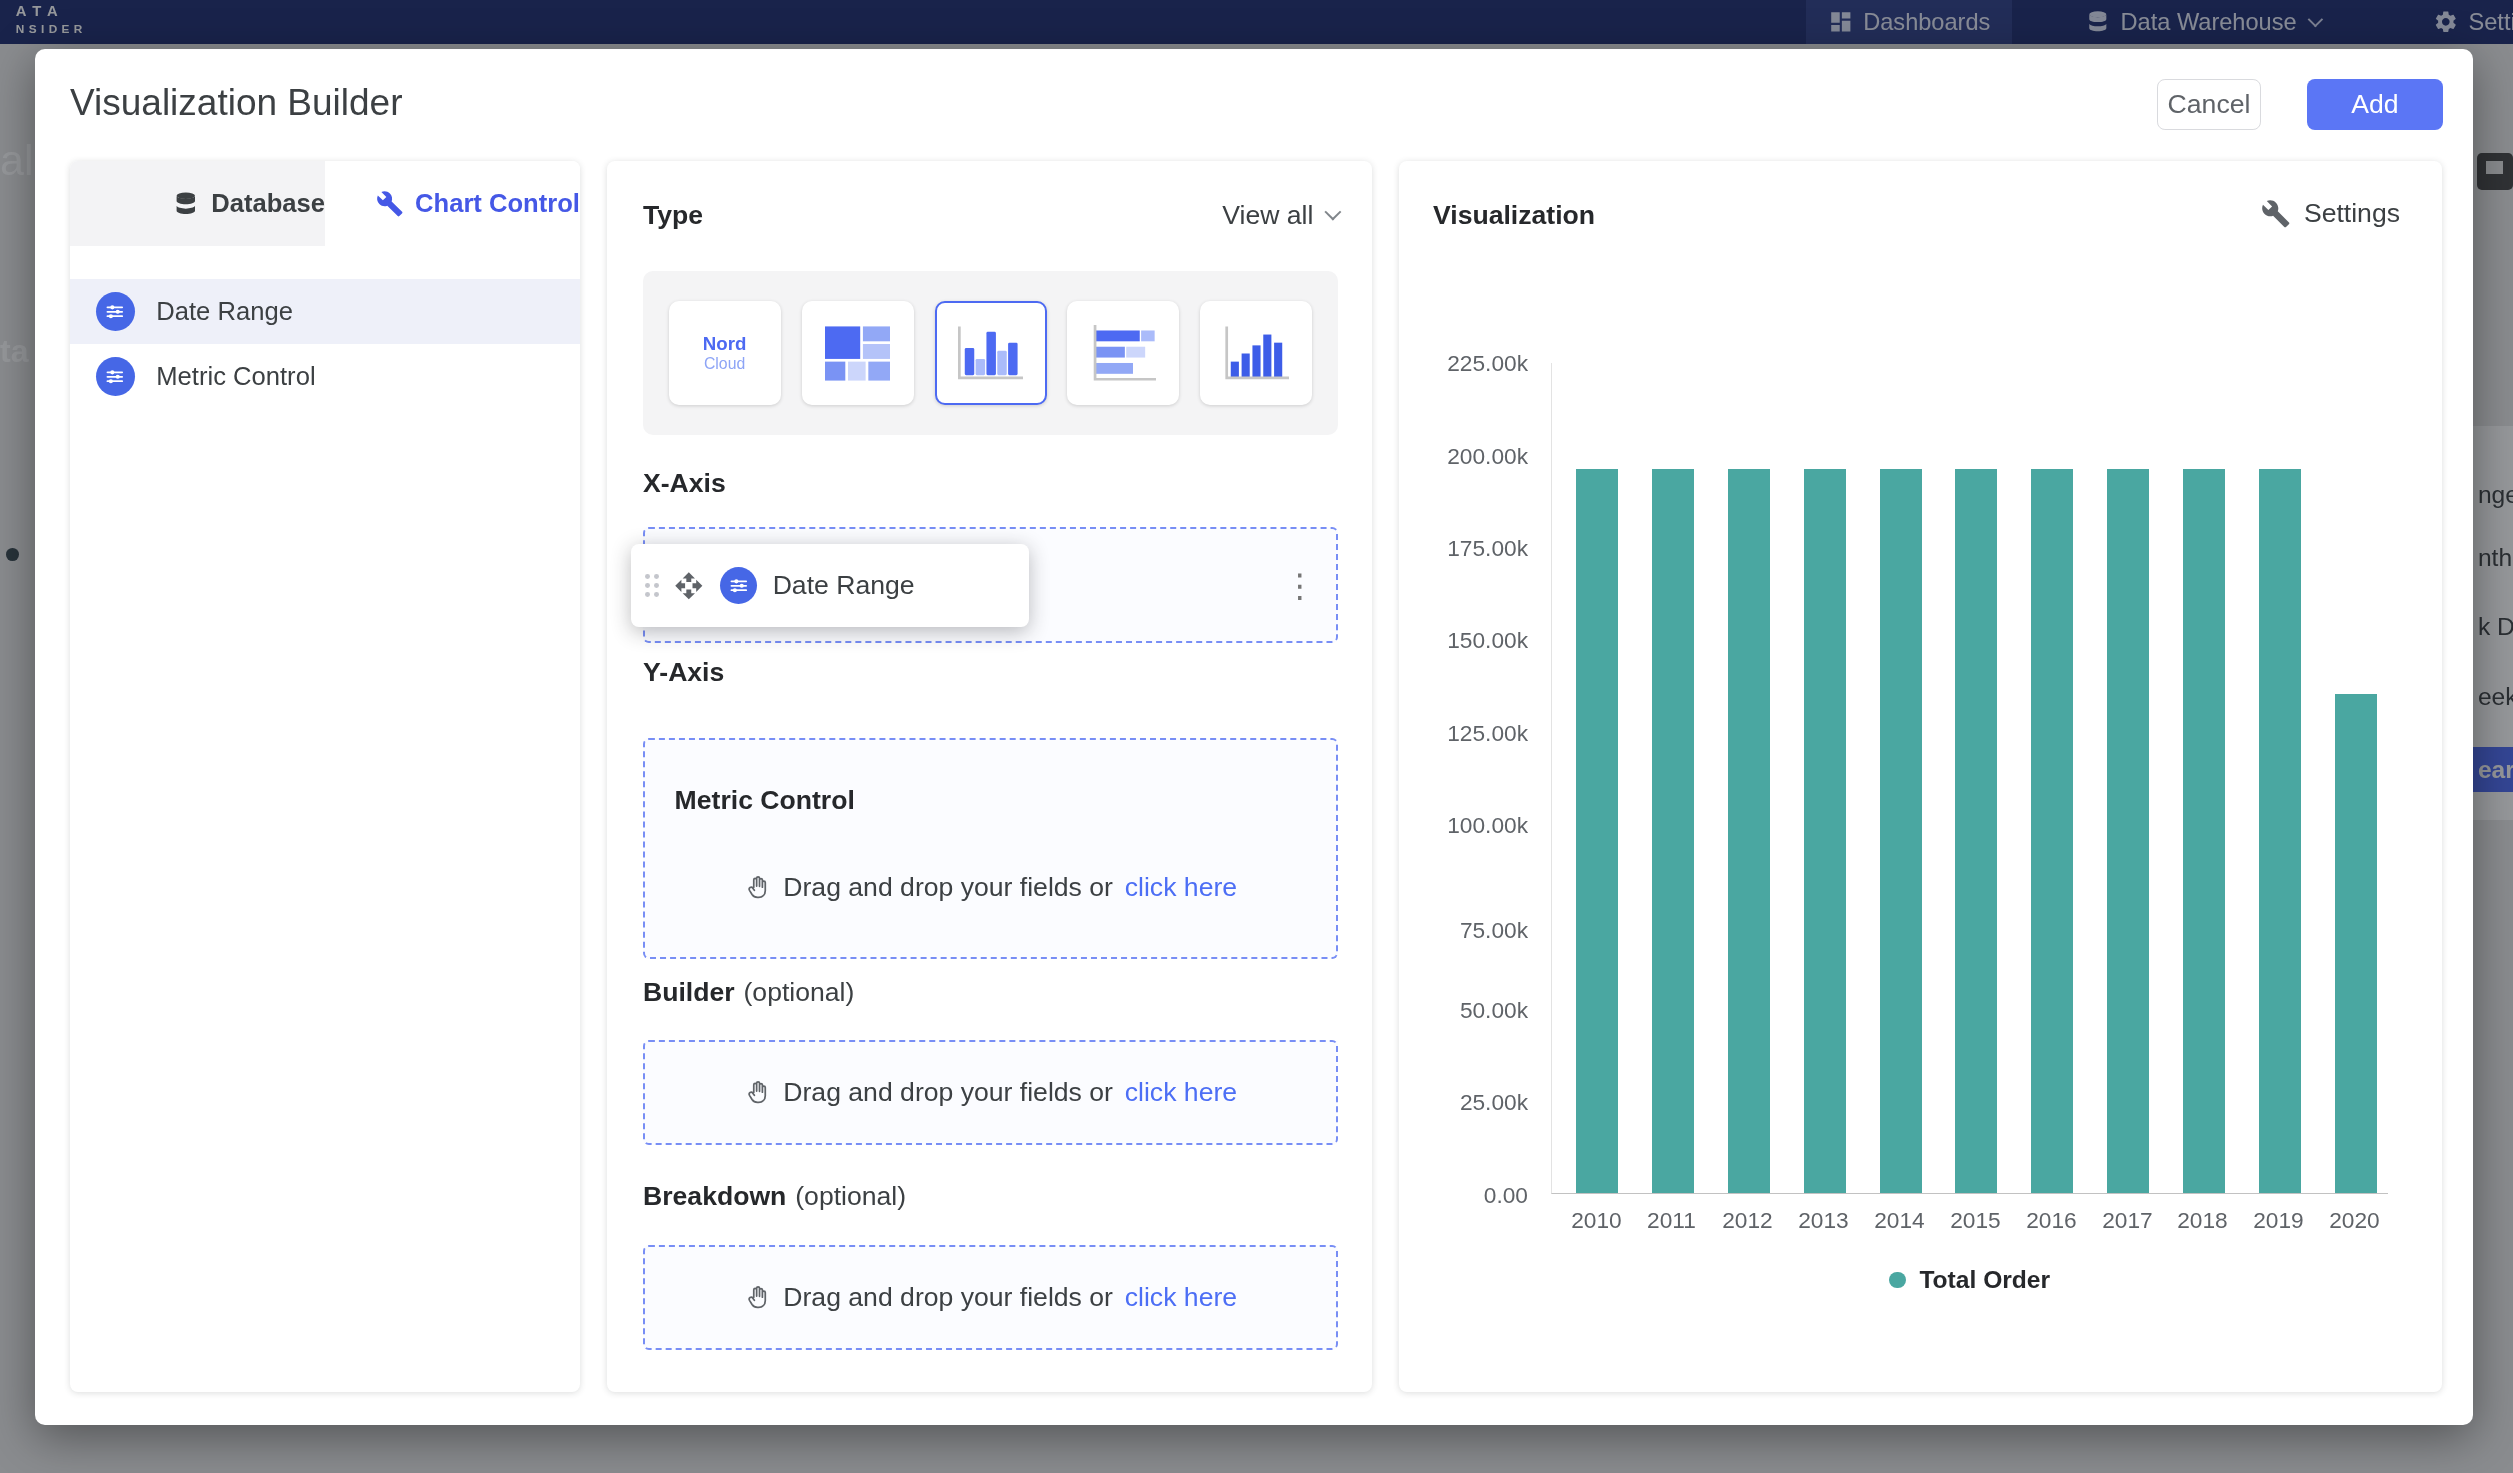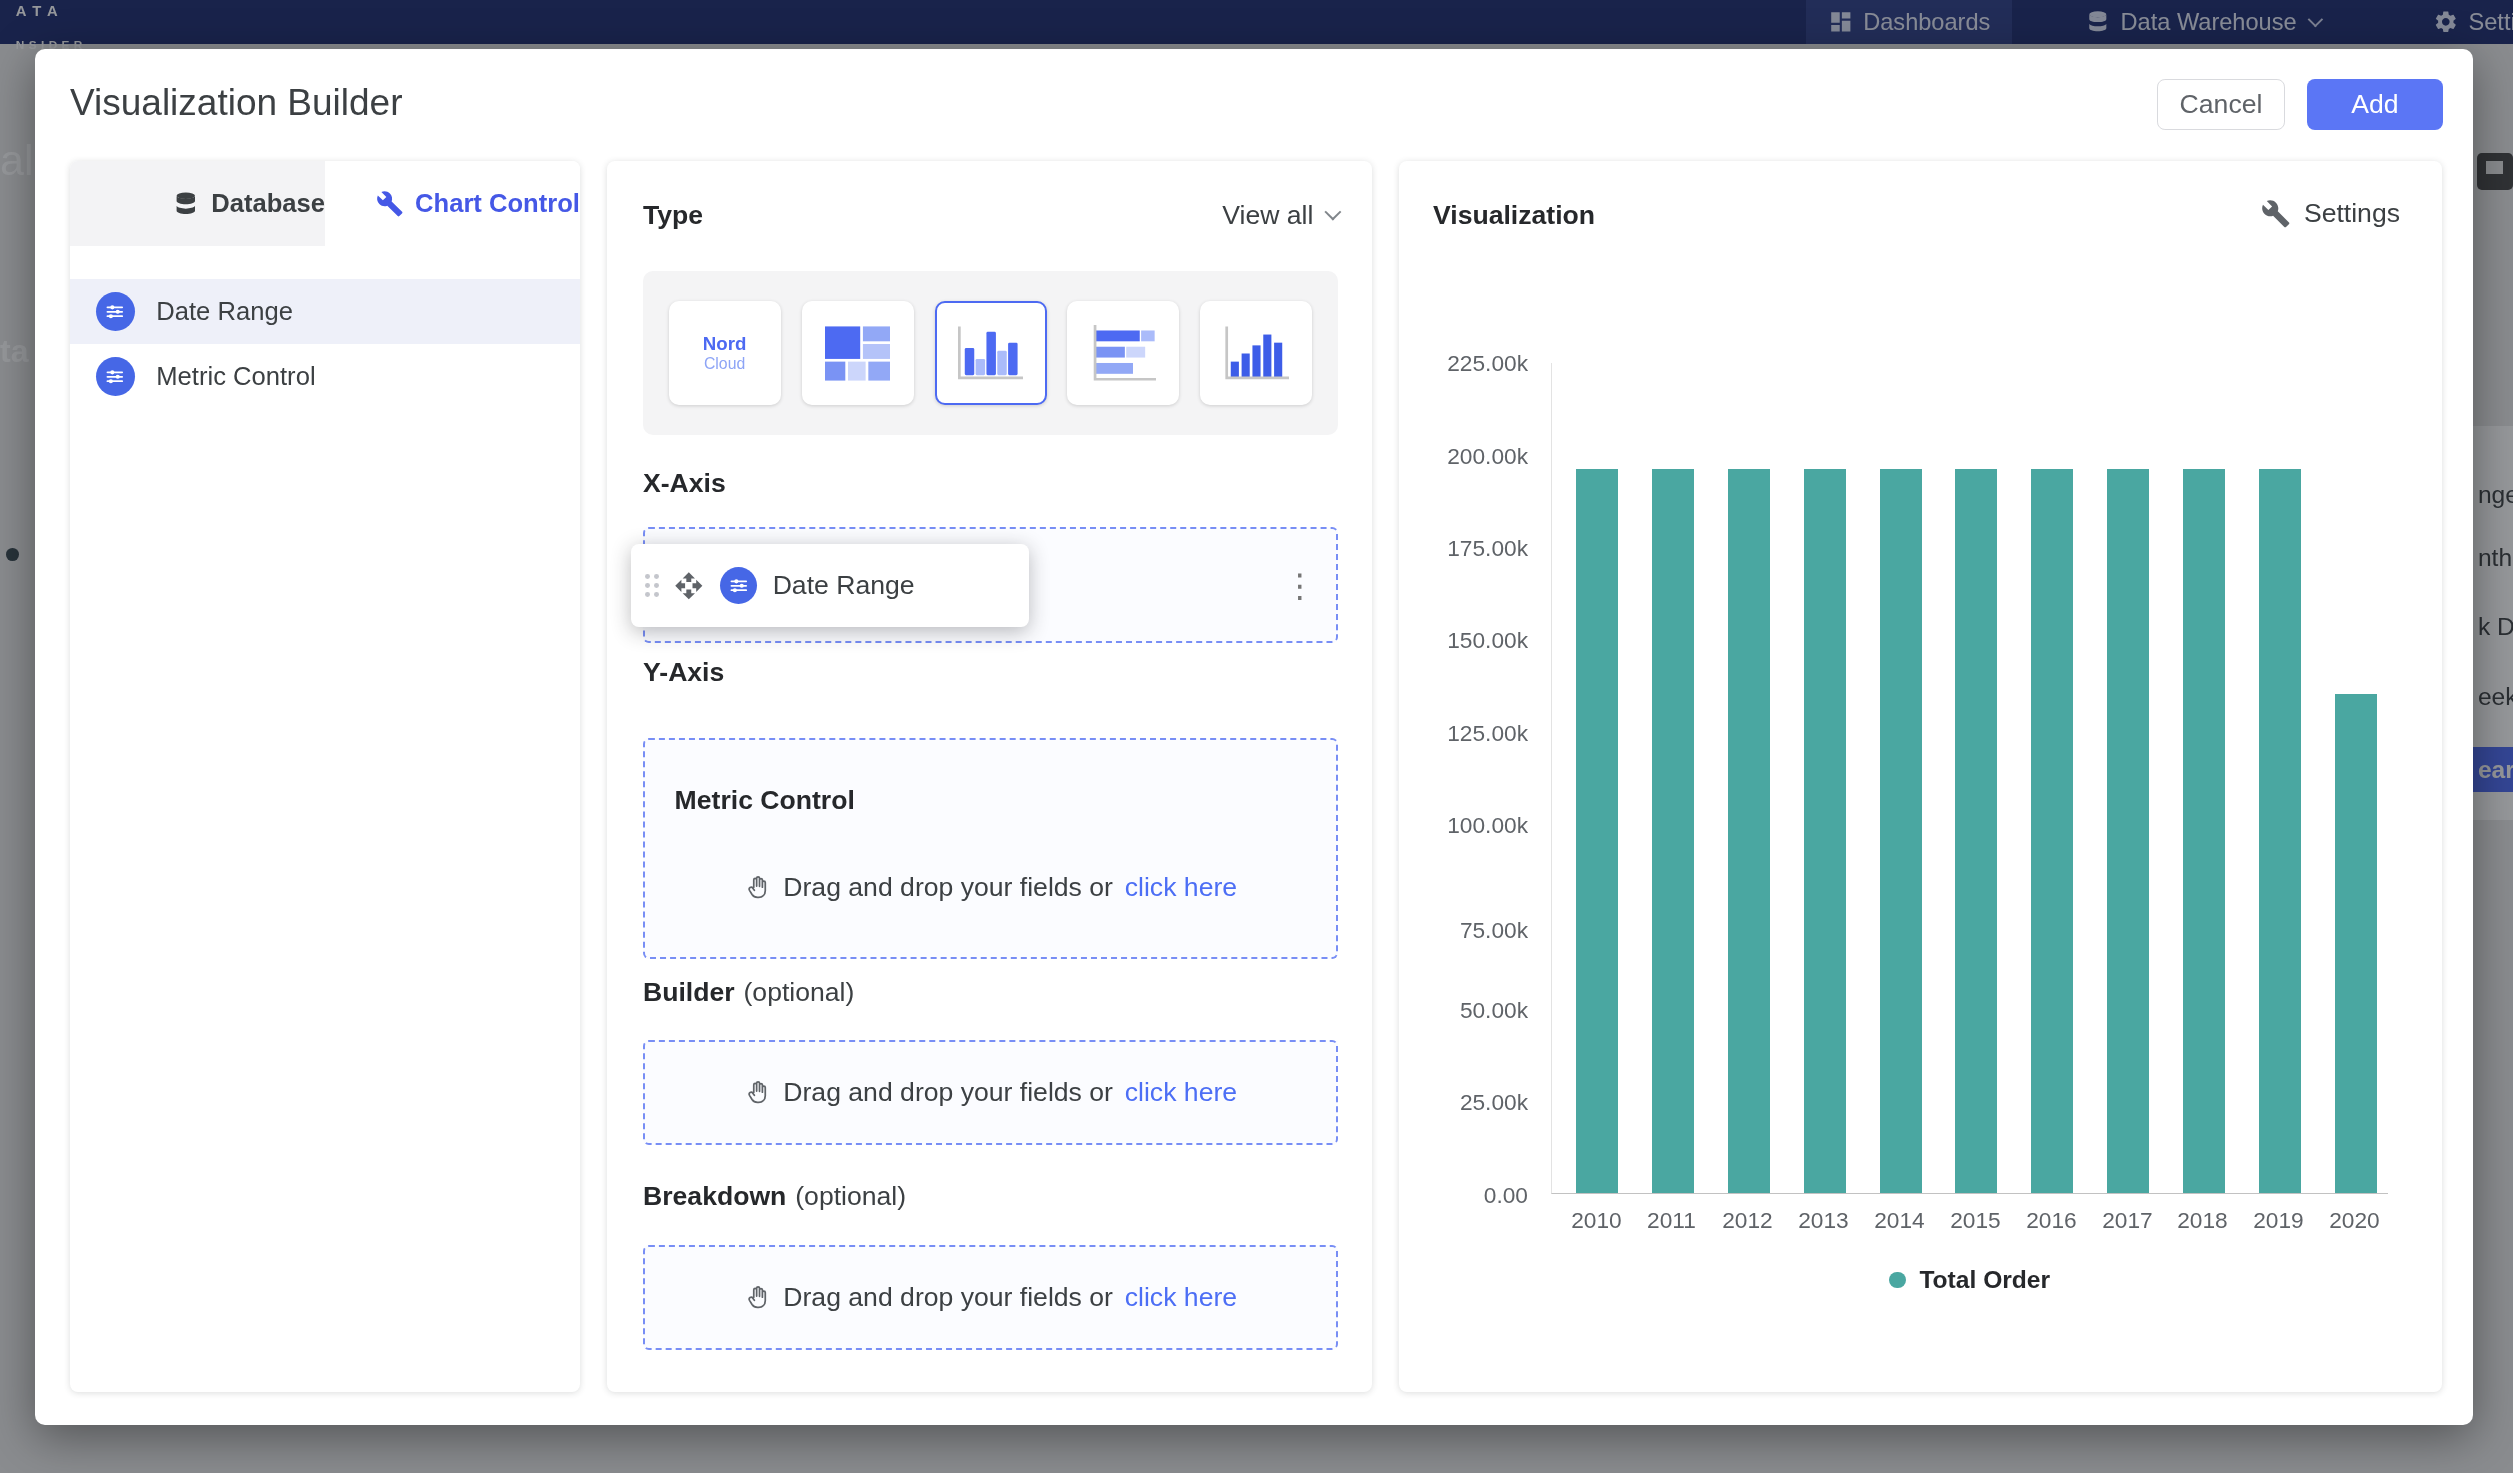--- a/index.html
+++ b/index.html
@@ -7,21 +7,21 @@
   body {
     position:relative; overflow:hidden;
     font-family:"Liberation Sans", sans-serif;
     background:#e9e9ea;
   }
 
   
   .topnav { position:absolute; left:0; top:0; width:2514px; height:44px; background:#1c2b6e; z-index:1; }
   .logo { position:absolute; left:15.8px; top:3px; color:#fff; font-weight:bold; }
   .logo .l1 { font-size:14.8px; letter-spacing:6.9px; }
-  .logo .l2 { font-size:11.8px; letter-spacing:4.4px; margin-top:19px; }
+  .logo .l2 { font-size:11.8px; letter-spacing:4.4px; margin-top:3px; }
   .navitem { position:absolute; top:0; height:44px; display:flex; align-items:center; gap:9.9px; color:#e6e9f7; font-size:23.6px; white-space:nowrap; }
   .navitem svg { width:25.6px; height:25.6px; fill:#dfe4f8; flex:0 0 auto; }
   .nav-dash { left:1806px; background:#2c3c86; padding:0 21.7px; }
   .nav-dw { left:2085px; }
   .nav-set { left:2433px; }
   .chev-nav { width:10.8px; height:10.8px; border-right:2.5px solid #cfd4ee; border-bottom:2.5px solid #cfd4ee; transform:rotate(45deg); margin-top:-5.9px; margin-left:3.9px; }
 
   .frag { position:absolute; z-index:1; color:#fff; white-space:nowrap; }
   .frag-ale { left:0; top:136px; font-size:43px; }
   .frag-ta  { left:0; top:333px; font-size:32px; font-weight:bold; }
@@ -31,21 +31,21 @@
   .strip-item { position:absolute; left:5.9px; font-size:24.6px; color:#3c4043; white-space:nowrap; }
   .strip-sel { position:absolute; left:0; top:321px; width:42px; height:45px; background:#4d6af5; color:#fff; display:flex; align-items:center; padding-left:5.9px; font-size:24.6px; font-weight:bold; overflow:hidden; }
   .save-frag { position:absolute; left:2477px; top:153px; width:36px; height:37px; background:#454545; border-radius:4.9px; z-index:1; }
   .save-frag::after { content:""; position:absolute; left:8.9px; top:7.9px; width:16.7px; height:12.8px; background:#e8e8e8; }
 
   .overlay { position:absolute; inset:0; background:rgba(23,26,33,0.45); z-index:5; }
 
   
   .modal { position:absolute; left:35px; top:49px; width:2438px; height:1376px; background:#fff; border-radius:9.9px; box-shadow:0 11.8px 47px rgba(0,0,0,.4); z-index:10; }
   .modal-title { position:absolute; left:35px; top:33px; font-size:37px; color:#3c4043; }
-  .btn-cancel { position:absolute; left:2122px; top:29.6px; width:128px; height:51px; border:1.5px solid #d9dade; border-radius:7.9px; background:#fff; color:#5f6368; font-size:26.6px; display:flex; align-items:center; justify-content:center; cursor:pointer; }
+  .btn-cancel { position:absolute; left:2122px; top:29.6px; width:104px; height:51px; border:1.5px solid #d9dade; border-radius:7.9px; background:#fff; color:#5f6368; font-size:26.6px; display:flex; align-items:center; justify-content:center; cursor:pointer; }
   .btn-add { position:absolute; left:2272px; top:29.6px; width:136px; height:51px; border:none; border-radius:7.9px; background:#5b76f5; color:#fff; font-size:26.6px; display:flex; align-items:center; justify-content:center; cursor:pointer; }
 
   .panel { position:absolute; background:#fff; border-radius:7.9px; box-shadow:0 1px 5.9px rgba(60,64,67,.18); }
   .panel-left  { left:35px;   top:112px; width:510px;  height:1231px; overflow:hidden; }
   .panel-mid   { left:572px;  top:112px; width:765px;  height:1231px; }
   .panel-right { left:1364px; top:112px; width:1043px; height:1231px; }
 
   
   .tabs { position:absolute; left:0; top:0; width:100%; height:85px; display:flex; }
   .tab { flex:1; display:flex; align-items:center; justify-content:flex-end; gap:11.8px; font-size:25.6px; font-weight:bold; cursor:pointer; }

